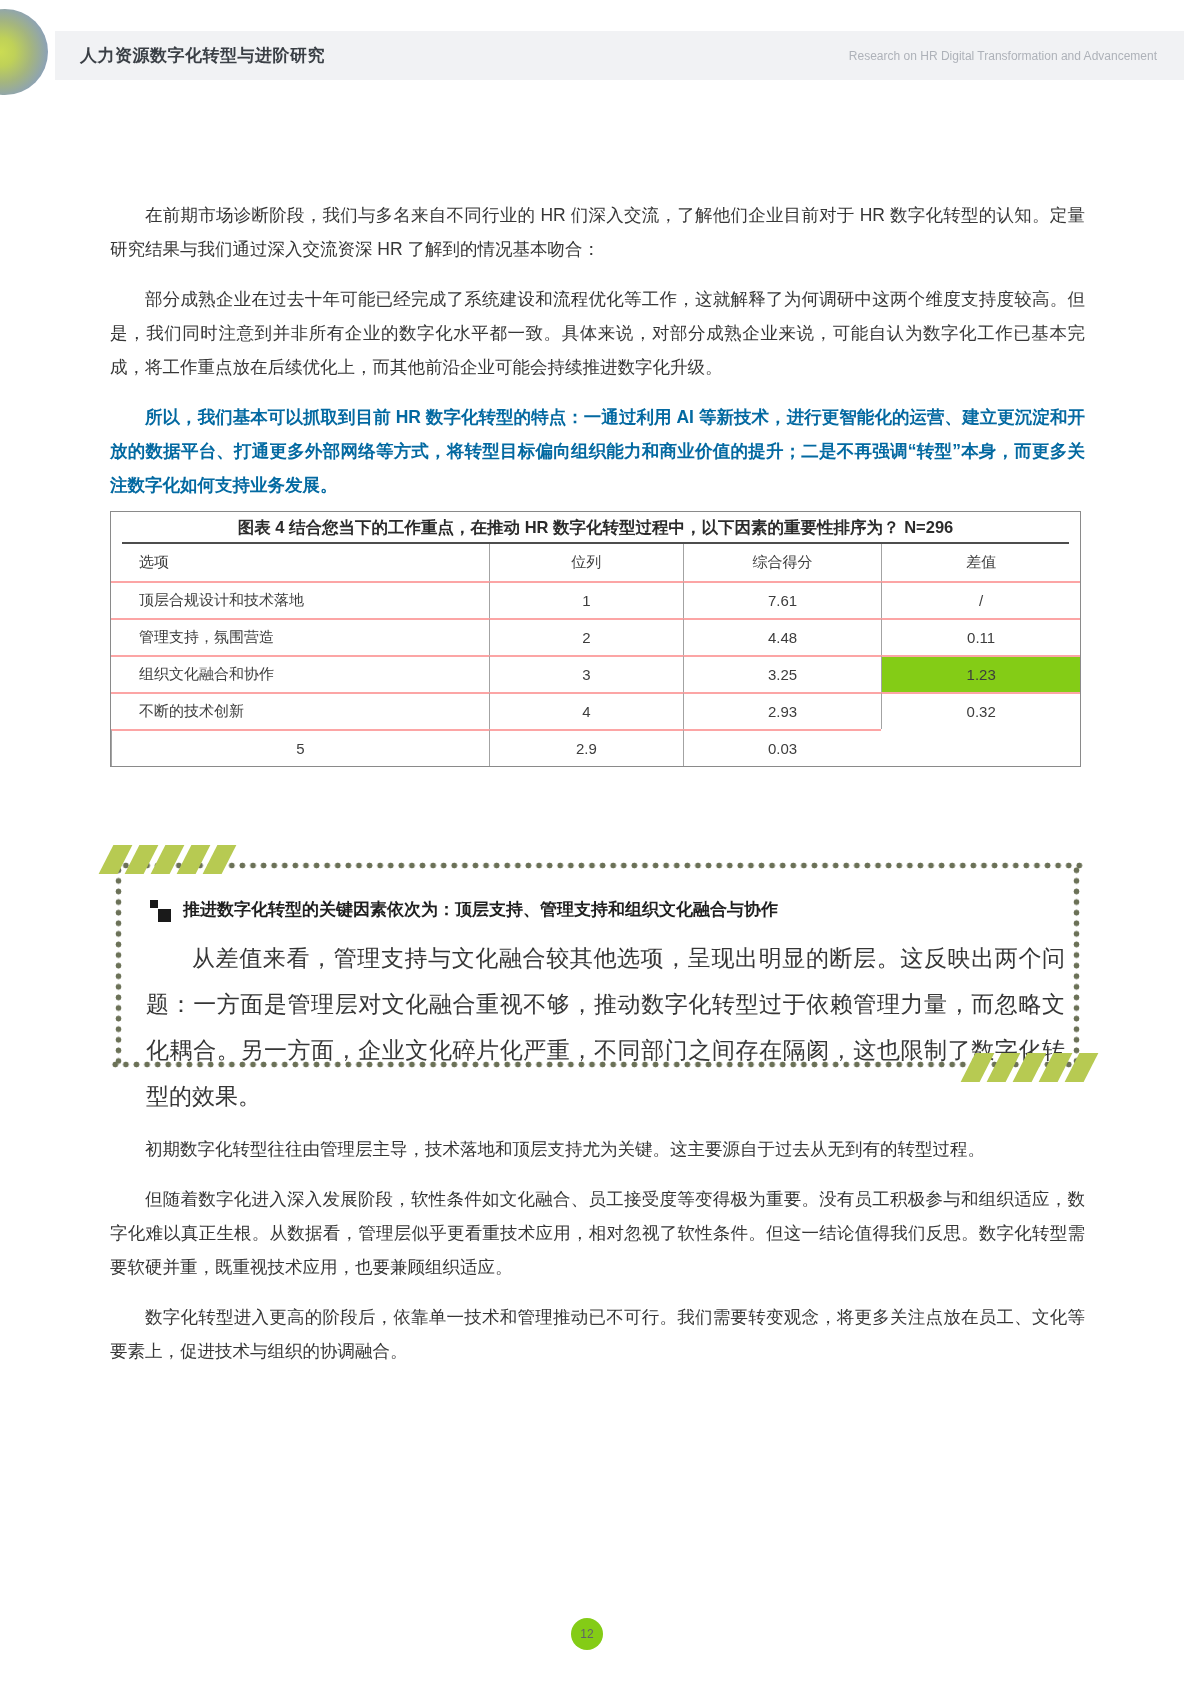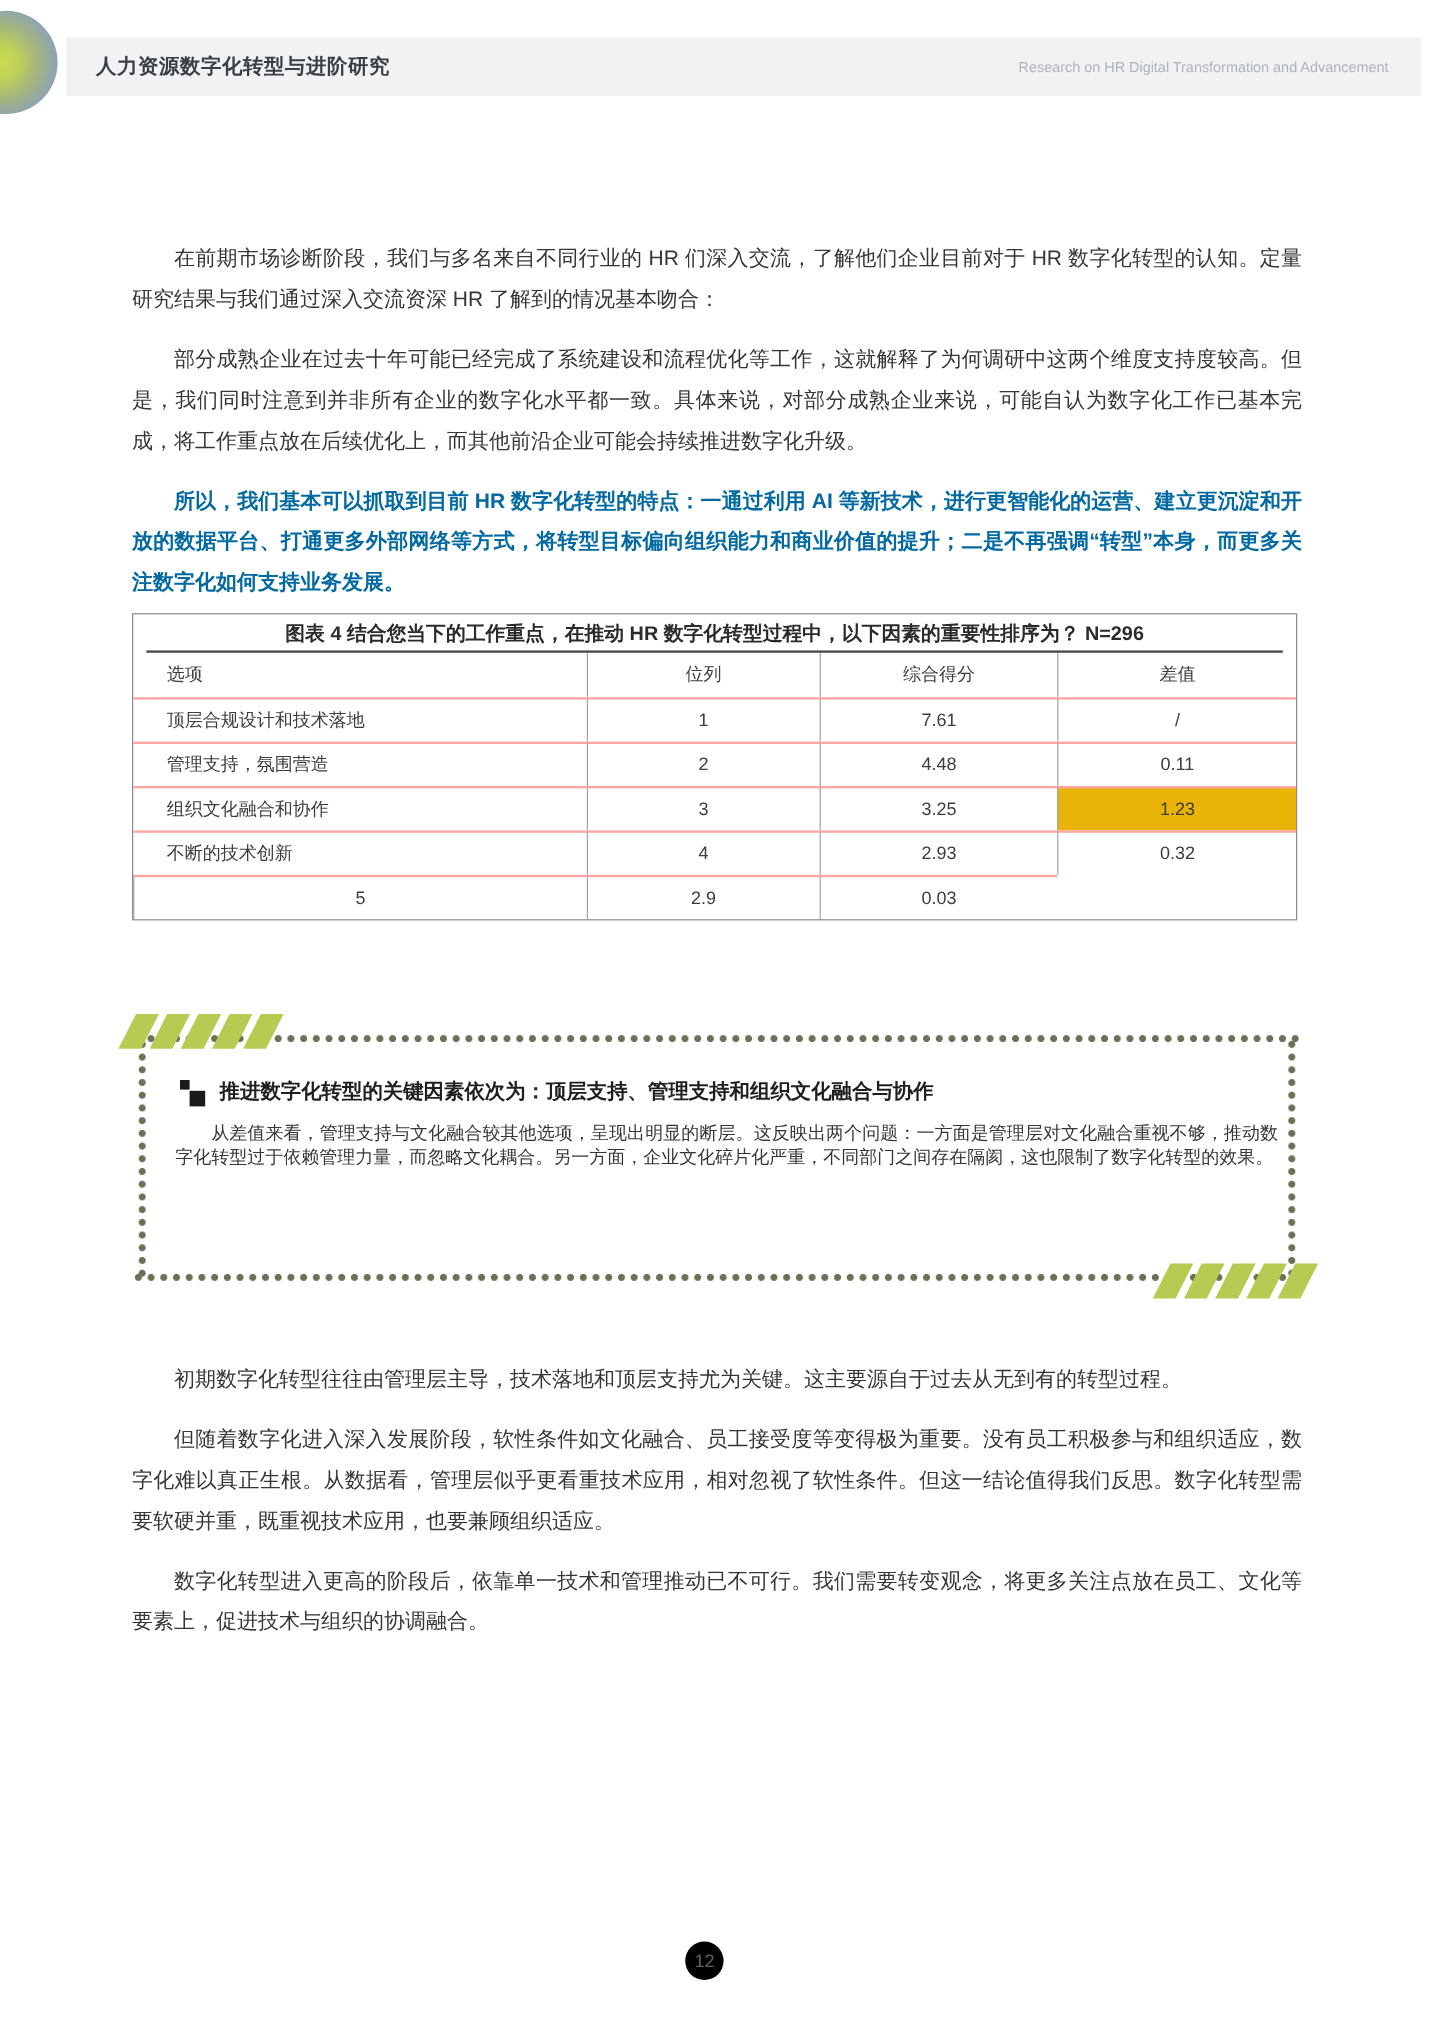--- a/index.html
+++ b/index.html
@@ -44,21 +44,21 @@
     content:""; position:absolute; left:11px; right:11px; bottom:0; height:2px; background:#4d4d4d;
   }
   .t-grid { display:grid; grid-template-columns:39% 20% 20.5% 20.5%; }
   .tc {
     height:37px; display:flex; align-items:center; justify-content:center;
     font-size:15px; color:#3d3d3d; box-sizing:border-box;
     border-left:1px solid #a3a3a3;
   }
   .tc.c0 { justify-content:flex-start; padding-left:28px; border-left:none; }
   .tc.body-row { border-top:2px solid #fca5a5; }
-  .tc.hl { background:#eab308; }
+  .tc.hl { background:#84cc16; }
   
   .callout { position:absolute; left:110px; top:857px; width:975px; height:216px; }
   .dots-h, .dots-v { position:absolute; }
   .dots-h {
     height:9px;
     background-image:radial-gradient(circle, #6b7157 2.6px, rgba(107,113,87,0) 3.2px);
     background-size:10.6px 9px; background-repeat:repeat-x; background-position:left center;
   }
   .dots-v {
     width:9px;
@@ -73,28 +73,28 @@
   .slashes i { display:block; width:19px; height:29px; background:#b7ca52; transform:skewX(-27deg); }
   .slashes.tl { left:-4px; top:-12px; }
   .slashes.br { right:-6px; bottom:-9px; }
   .callout-inner { position:absolute; left:36px; right:20px; top:41px; }
   .heading-row { display:flex; align-items:flex-start; gap:12px; padding-left:4px; }
   .sq-icon { position:relative; width:21px; height:23px; flex:0 0 auto; margin-top:2px; }
   .sq-icon::before { content:""; position:absolute; left:0; top:0; width:8px; height:8px; background:#1a1a1a; }
   .sq-icon::after { content:""; position:absolute; left:8px; top:9px; width:13px; height:13px; background:#1a1a1a; }
   .callout-heading { font-size:17px; font-weight:bold; color:#1f1f1f; line-height:24px; }
   .callout-body {
-    margin:12px 0 0 0; font-size:15px; line-height:20px;
+    margin:12px 0 0 0; font-size:23px; line-height:46px;
     text-align:justify; text-indent:2em; color:#363636;
   }
   
   .page-number {
     position:absolute; left:571px; top:1618px; width:32px; height:32px;
-    border-radius:50%; background:#000000; color:#5f6368;
-    display:flex; align-items:center; justify-content:center; font-size:15px;
+    border-radius:50%; background:#84cc16; color:#5f6368;
+    display:flex; align-items:center; justify-content:center; font-size:12px;
   }
 </style>
 </head>
 <body>
 
 <div class="page">
 
   <div class="corner-blob"></div>
 
   <div class="header-bar">

